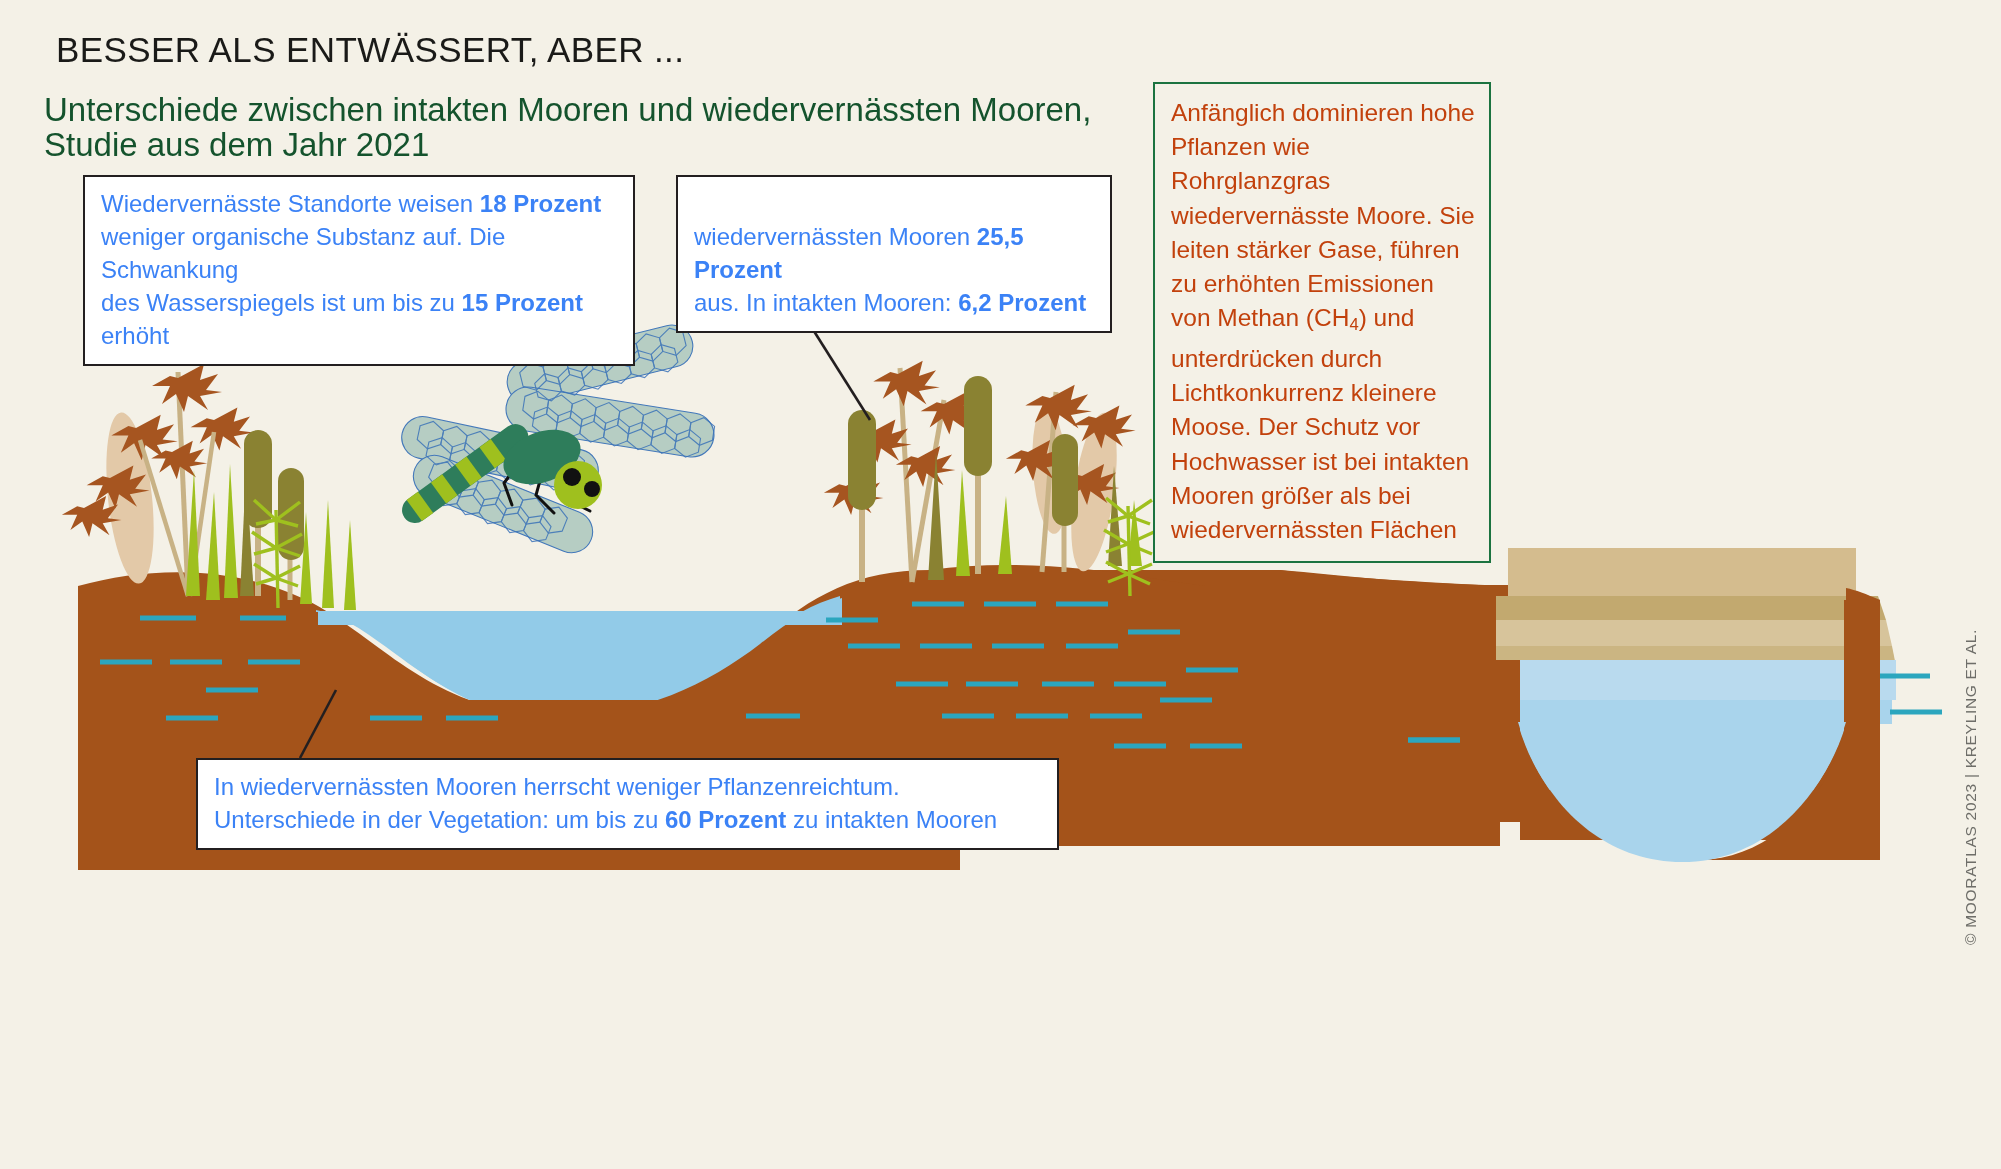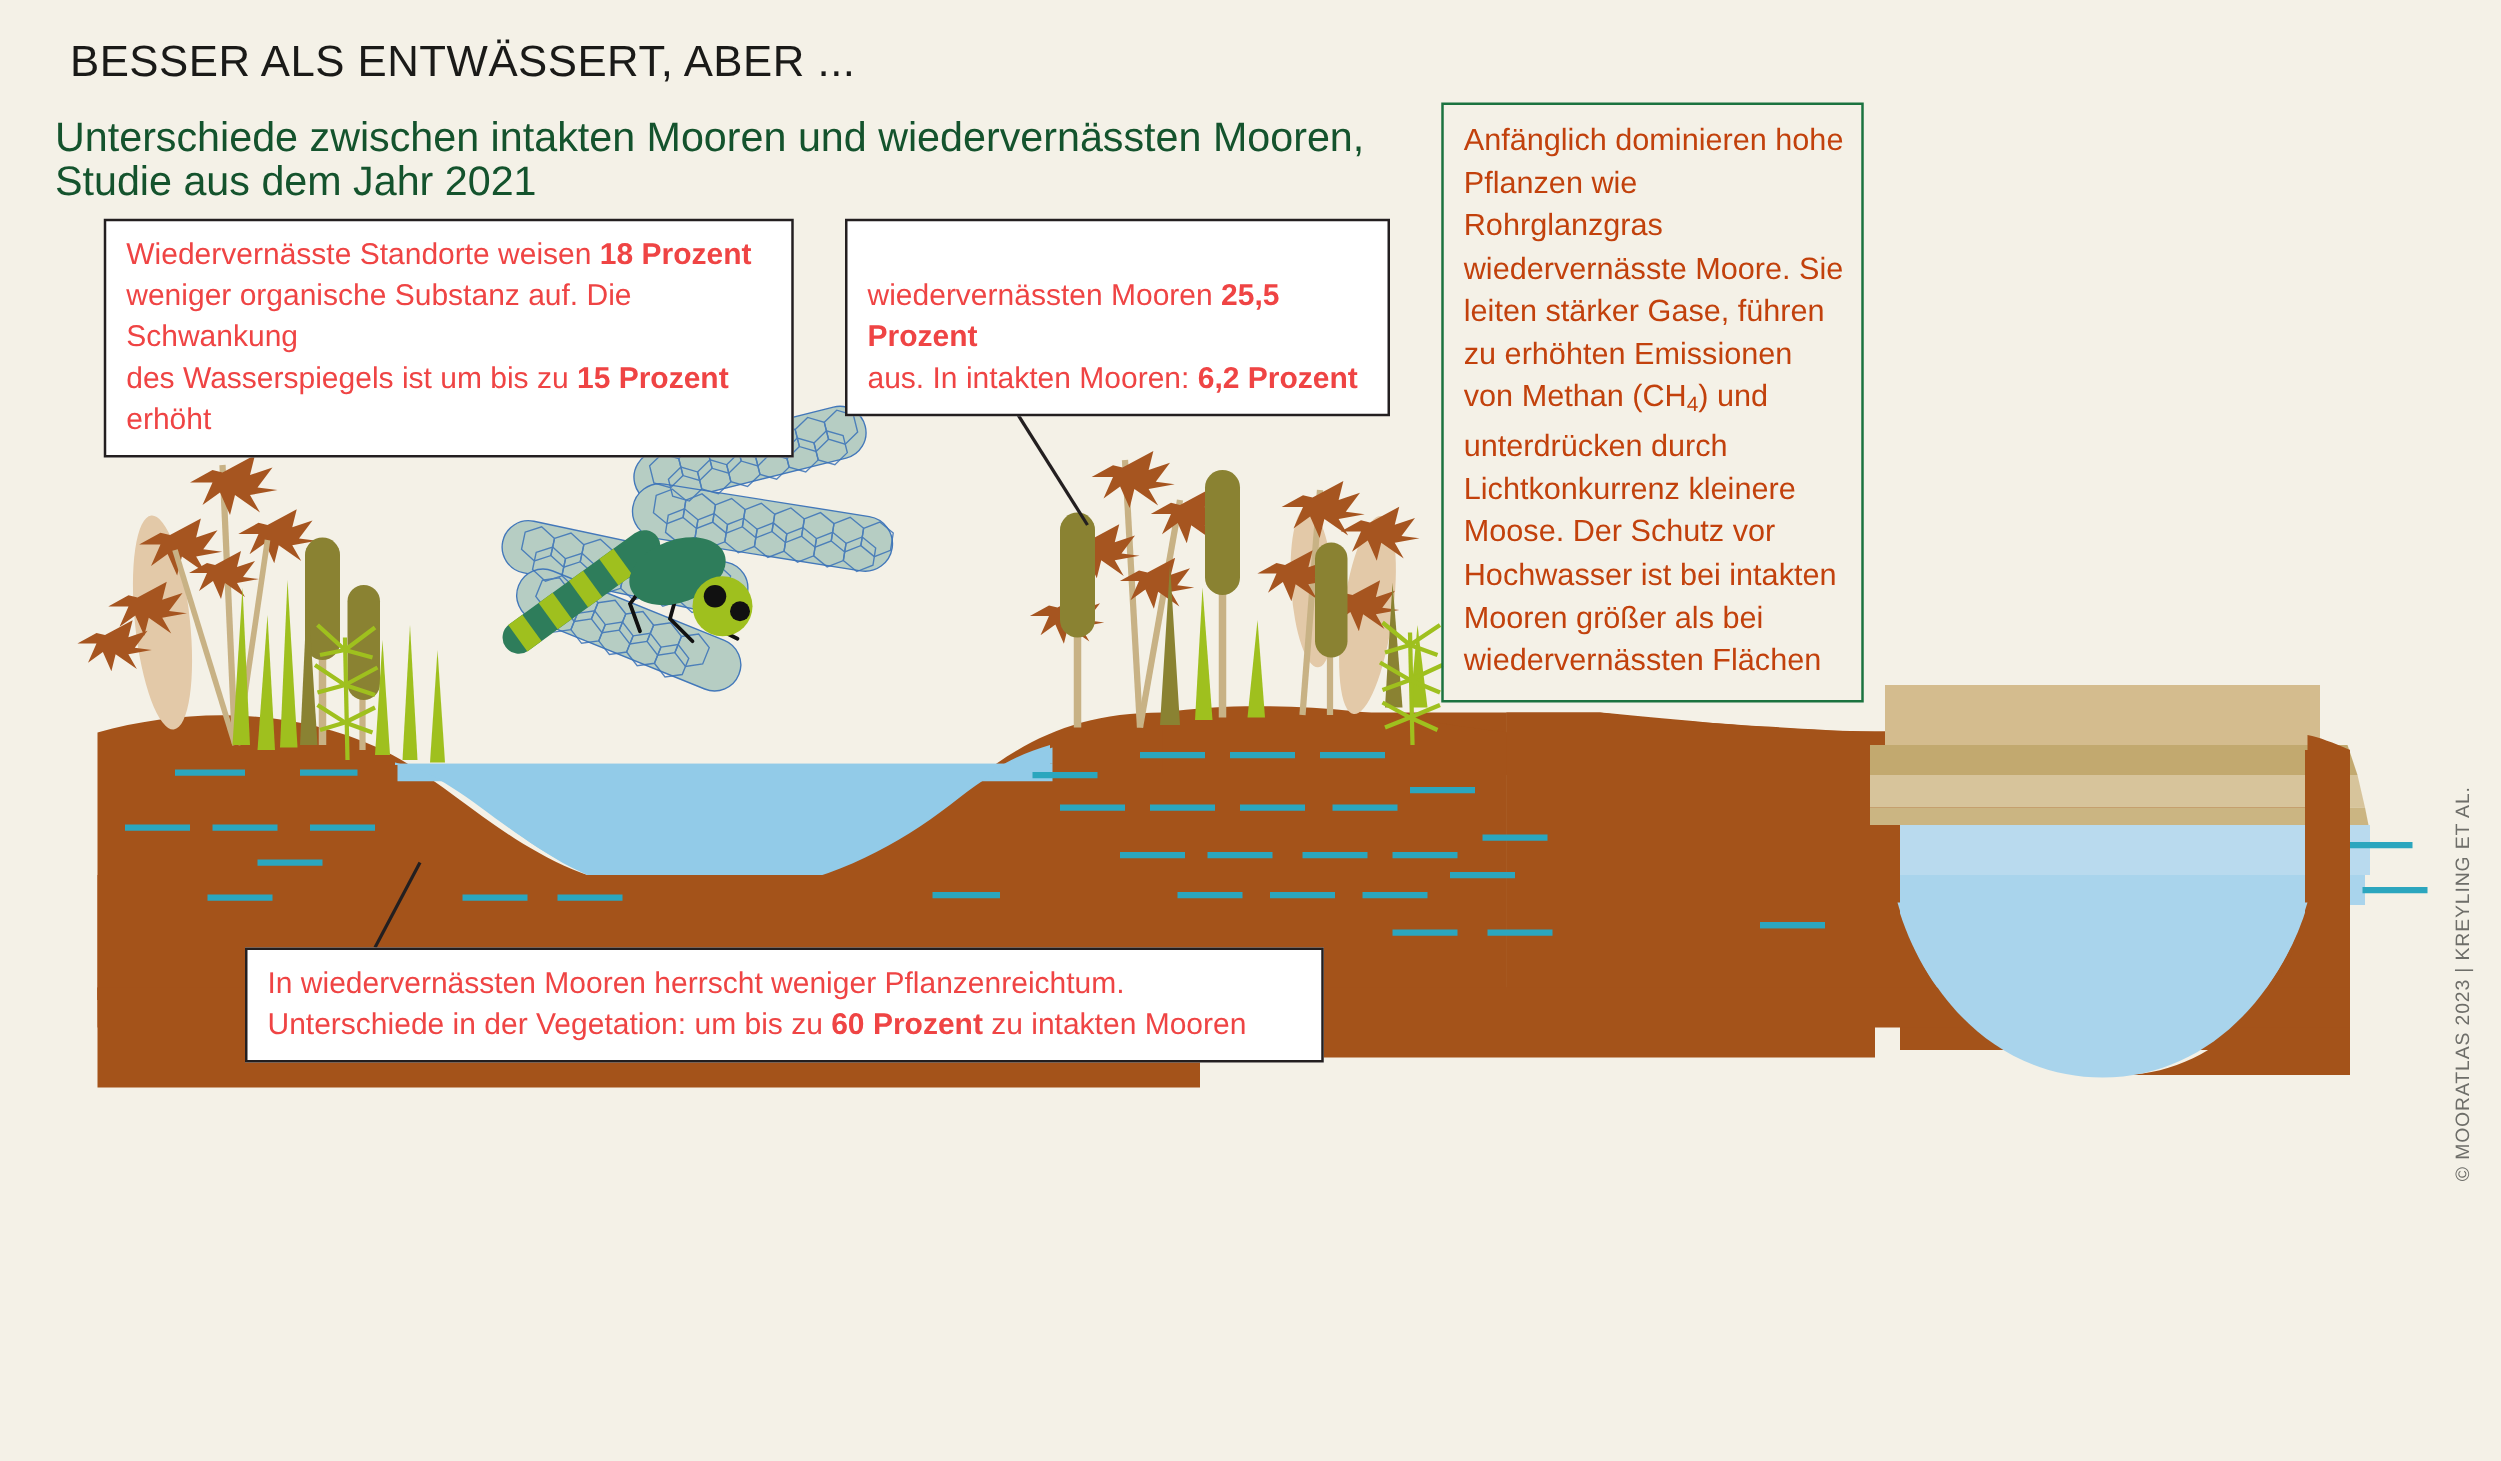--- a/index.html
+++ b/index.html
@@ -26,21 +26,21 @@
     margin-top:12px;
   }
 
   
   .callout{
     position:absolute;background:#FFFFFF;
     border:2px solid #231F20;
     box-sizing:border-box;
     font-size:24px;line-height:33px;
     padding:10px 16px 12px 16px;
-    color:#ef4444;
+    color:#3b82f6;
   }
   .callout b{font-weight:bold;}
 
   #callout-rewetted{left:83px;top:175px;width:552px;}
   #callout-tall-plants{left:676px;top:175px;width:436px;}
   #callout-vegetation{left:196px;top:758px;width:863px;}
 
   .greenbox{
     position:absolute;left:1153px;top:82px;width:338px;
     border:2px solid #1B7340;box-sizing:border-box;

